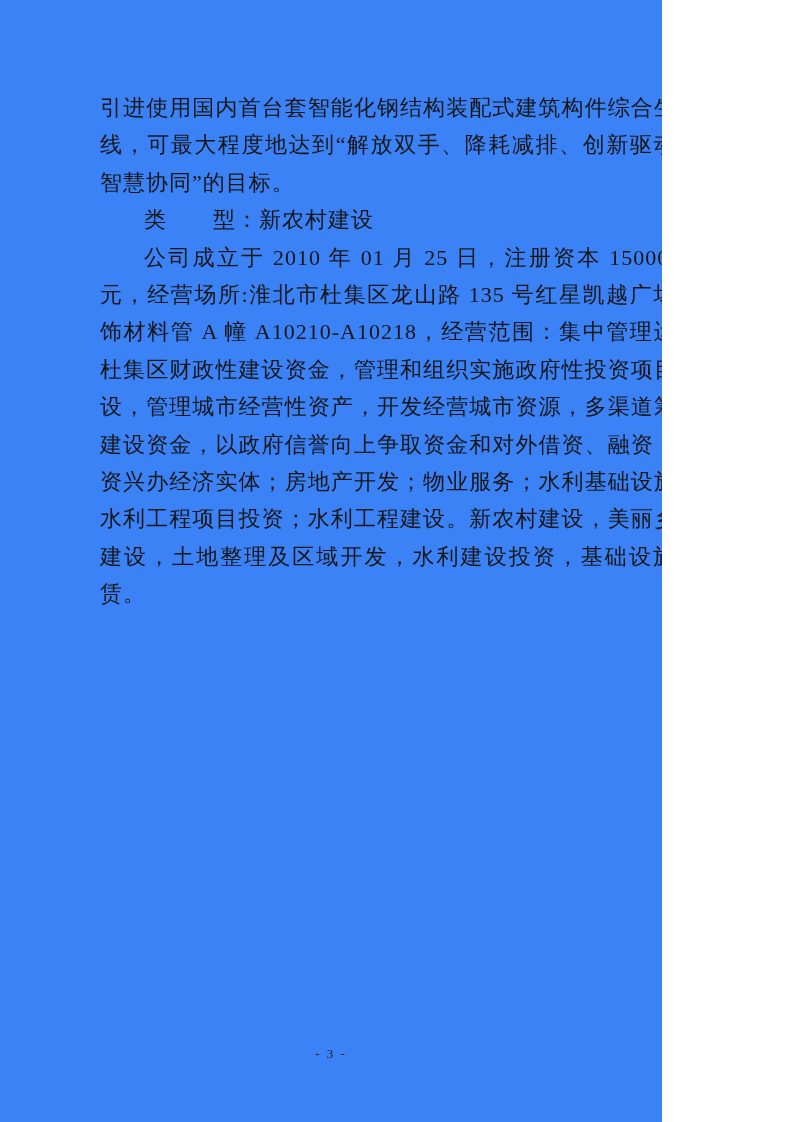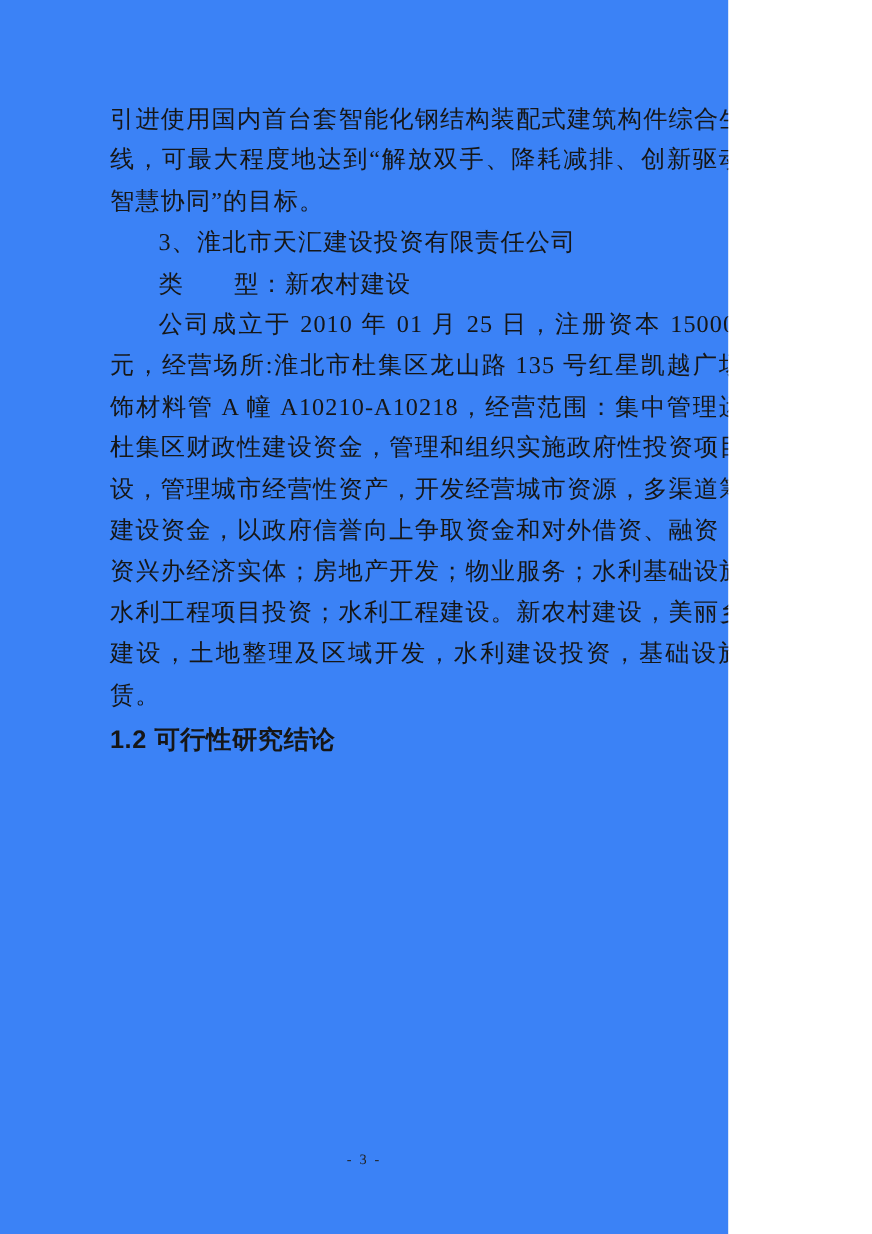--- a/index.html
+++ b/index.html
@@ -52,19 +52,17 @@
     letter-spacing: 2px;
     color: #222222;
   }
 </style>
 </head>
 <body>
 
 <div class="page">
   <div class="content">
     <p>引进使用国内首台套智能化钢结构装配式建筑构件综合生产线，可最大程度地达到“解放双手、降耗减排、创新驱动、智慧协同”的目标。</p>
-    <p class="indent">3、淮北市天汇建设投资有限责任公司</p>
     <p class="indent">类　　型：新农村建设</p>
     <p class="indent">公司成立于 2010 年 01 月 25 日，注册资本 15000 万元，经营场所:淮北市杜集区龙山路 135 号红星凯越广场装饰材料管 A 幢 A10210-A10218，经营范围：集中管理运作杜集区财政性建设资金，管理和组织实施政府性投资项目建设，管理城市经营性资产，开发经营城市资源，多渠道筹集建设资金，以政府信誉向上争取资金和对外借资、融资；投资兴办经济实体；房地产开发；物业服务；水利基础设施、水利工程项目投资；水利工程建设。新农村建设，美丽乡村建设，土地整理及区域开发，水利建设投资，基础设施租赁。</p>
-    <div class="section-heading">1.2 可行性研究结论</div>
   </div>
   <div class="footer">- 3 -</div>
 </div>
 
 </body></html>

